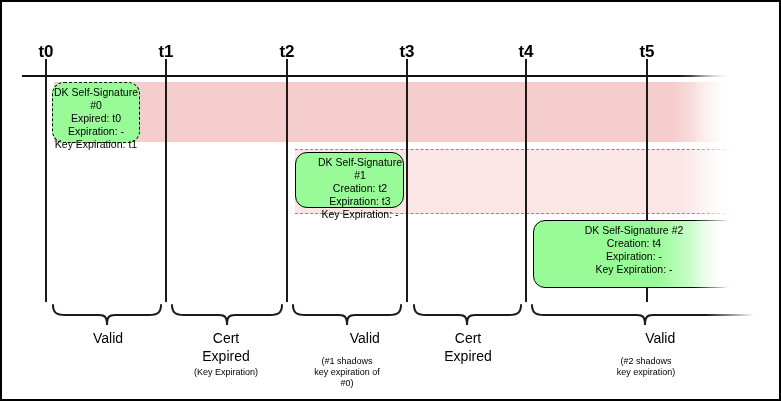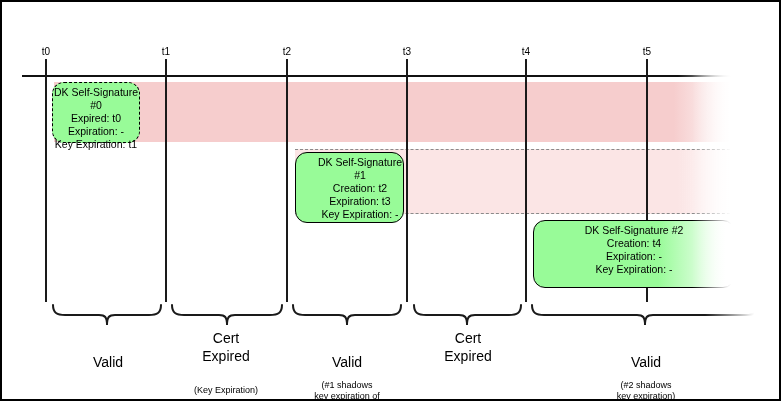--- a/index.html
+++ b/index.html
@@ -12,21 +12,21 @@
   .axis{
     position:absolute; left:20px; top:73px; width:713px; height:2px;
     background:linear-gradient(to right,#111 0%,#111 92%,rgba(0,0,0,0) 100%);
     z-index:2;
   }
   .tickline{
     position:absolute; top:57px; width:2px; height:243px; background:#1a1a1a; z-index:2;
   }
   .ticklabel{
     position:absolute; top:43px; transform:translateX(-50%);
-    font-size:10px; line-height:14px; z-index:2;
+    font-size:17px; line-height:14px; z-index:2;font-weight:bold;
   }
   #tl0{left:43px}#tl1{left:163px}#tl2{left:284px}#tl3{left:404px}#tl4{left:523px}#tl5{left:644px}
   #tb0{left:44px}#tb1{left:164px}#tb2{left:285px}#tb3{left:405px}#tb4{left:524px}#tb5{left:645px}
   
   .band0{
     position:absolute; left:52px; top:80px; width:681px; height:60px; z-index:1;
     background:linear-gradient(to right, #f6cdcd 0%, #f6cdcd 91%, rgba(246,205,205,0) 100%);
   }
   .band1{
     position:absolute; left:293px; top:147px; width:440px; height:65px; z-index:1;
@@ -34,21 +34,21 @@
     border-top:1px dashed #8a8a8a; border-bottom:1px dashed #8a8a8a;
     background:linear-gradient(to right, #fbe5e5 0%, #fbe5e5 87%, rgba(251,229,229,0) 100%);
   }
   
   .sigbox{
     position:absolute; box-sizing:border-box; z-index:3;
     background:#98fb98; border:1.5px solid #000; border-radius:12px;
     text-align:center; font-size:10.5px; line-height:13px; padding-top:3px;
   }
   #sig0{left:50px; top:80px; width:88px; height:61px; border-style:dashed;}
-  #sig1{left:293px; top:150px; width:109px; height:71px;padding-left:21px;}
+  #sig1{left:293px; top:150px; width:109px; height:56px;padding-left:21px;}
   #sig2{left:531px; top:218px; width:202px; height:68px;
         background:linear-gradient(to right, #98fb98 0%, #98fb98 62%, rgba(152,251,152,0) 96%);}
   
   .fade-main{
     position:absolute; left:690px; top:56px; width:46px; height:236px; z-index:5;
     background:linear-gradient(to right, rgba(255,255,255,0) 0%, #fff 85%, #fff 100%);
   }
   .fade-brace{
     position:absolute; left:703px; top:297px; width:58px; height:30px; z-index:5;
     background:linear-gradient(to right, rgba(255,255,255,0) 0%, #fff 85%, #fff 100%);
@@ -56,22 +56,22 @@
   
   .brace{position:absolute; top:302px; z-index:1; overflow:visible;}
   #br1{left:50px}#br2{left:169px}#br3{left:290px}#br4{left:411px}#br5{left:529px}
   
   .sec{
     position:absolute; top:327px; transform:translateX(-50%);
     text-align:center; z-index:2;
   }
   #sec1{left:106px}#sec2{left:224px}#sec3{left:345px}#sec4{left:466px}#sec5{left:644px}
   .sec .main{font-size:14px; line-height:18px; white-space:pre-line;}
-  .sec .sub{font-size:9px; line-height:11px; white-space:pre-line; margin-top:20px;}
-  .sec.single .main{margin-top:24px;}
+  .sec .sub{font-size:9px; line-height:11px; white-space:pre-line; margin-top:2px;}
+  .sec.single .main{margin-top:0;text-align:right;}
   .sec.single .sub{margin-top:9px;}
 </style>
 </head>
 <body>
 
 <div class="canvas">
 
   <div class="axis"></div>
 
   <div class="tickline" id="tl0"></div>

